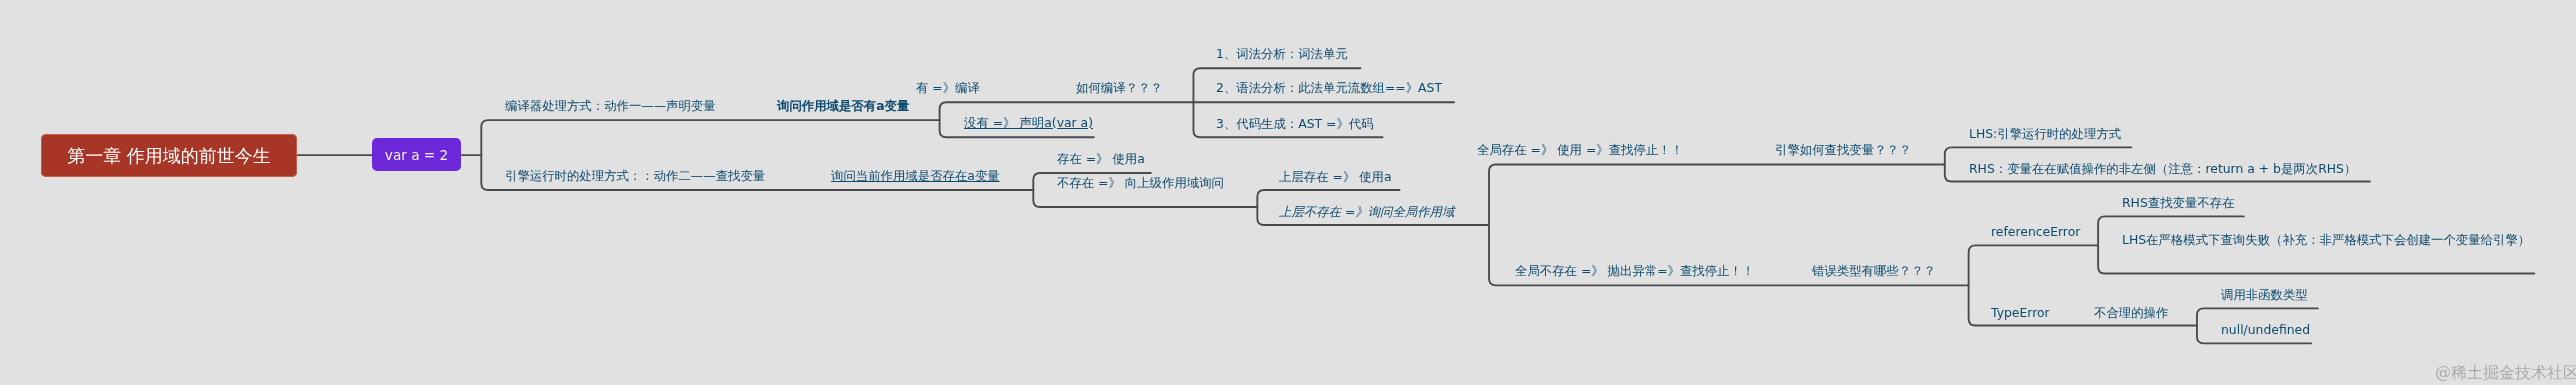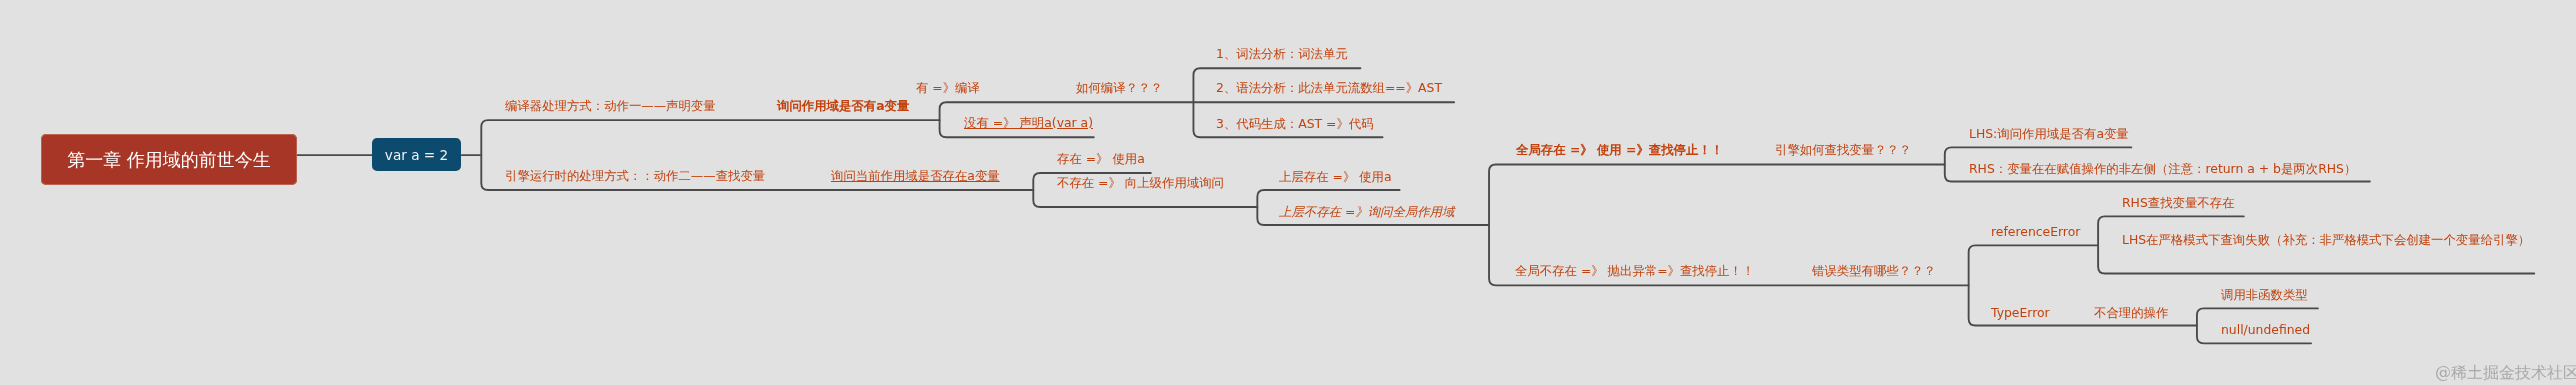--- a/index.html
+++ b/index.html
@@ -5,34 +5,34 @@
   html, body { margin: 0; padding: 0; }
   body {
     width: 2576px; height: 386px; overflow: hidden;
     background: #e1e1e1; position: relative;
     font-family: "DejaVu Sans", "Liberation Sans", sans-serif;
   }
   #canvas { position: absolute; left: 0; top: 0; width: 2576px; height: 386px; }
   svg.connectors { position: absolute; left: 0; top: 0; }
   svg.connectors path { fill: none; stroke: #4a4a4a; stroke-width: 2.2; stroke-linecap: round; }
   .node-root {
-    position: absolute; left: 41px; top: 134px; width: 256px; height: 51px;
+    position: absolute; left: 41px; top: 134px; width: 256px; height: 43px;
     background: #a73626; border-radius: 5.1px; box-shadow: 0 0 0 0.9px #c0624f inset;
     color: #fff; font-size: 18px; display: flex; align-items: center; justify-content: center;
     white-space: nowrap;
   }
   .node-center {
     position: absolute; left: 372px; top: 138px; width: 89px; height: 33px;
-    background: #0c4a6e; border-radius: 5.1px;
+    background: #6d28d9; border-radius: 5.1px;
     color: #f2f2f2; font-size: 13.6px; display: flex; align-items: center; justify-content: center;
     white-space: nowrap;
   }
   .lbl {
     position: absolute; font-size: 12.4px; line-height: 17px; height: 17px;
-    color: #c2410c; white-space: nowrap;
+    color: #0c4a6e; white-space: nowrap;
   }
   .lbl.wrap {
     white-space: normal; height: auto; width: 411px; line-height: 19.6px;
   }
   .watermark {
     position: absolute; left: 2435px; top: 363px; font-size: 16px; line-height: 19px;
     color: #a9a9a9; white-space: nowrap;
     font-family: "DejaVu Serif", "Liberation Serif", serif;
   }
 </style>
@@ -84,23 +84,23 @@
   <div class="lbl" style="left:1216px; top:79px;">2、语法分析：此法单元流数组==》AST</div>
   <div class="lbl" style="left:1216px; top:115px;">3、代码生成：AST =》代码</div>
 
   <div class="lbl" style="left:505px; top:167px;">引擎运行时的处理方式：：动作二——查找变量</div>
   <div class="lbl" style="left:831px; top:167px;text-decoration:underline;">询问当前作用域是否存在a变量</div>
   <div class="lbl" style="left:1057px; top:150px;">存在 =》 使用a</div>
   <div class="lbl" style="left:1057px; top:174px;">不存在 =》 向上级作用域询问</div>
   <div class="lbl" style="left:1279px; top:168px;">上层存在 =》 使用a</div>
   <div class="lbl" style="left:1279px; top:203px;font-style:italic;">上层不存在 =》询问全局作用域</div>
 
-  <div class="lbl" style="left:1516px; top:141px;font-weight:bold;">全局存在 =》 使用 =》查找停止！！</div>
+  <div class="lbl" style="left:1477px; top:141px;">全局存在 =》 使用 =》查找停止！！</div>
   <div class="lbl" style="left:1775px; top:141px;">引擎如何查找变量？？？</div>
-  <div class="lbl" style="left:1969px; top:125px;">LHS:询问作用域是否有a变量</div>
+  <div class="lbl" style="left:1969px; top:125px;">LHS:引擎运行时的处理方式</div>
   <div class="lbl" style="left:1969px; top:160px;">RHS：变量在在赋值操作的非左侧（注意：return a + b是两次RHS）</div>
 
   <div class="lbl" style="left:1515px; top:262px;">全局不存在 =》 抛出异常=》查找停止！！</div>
   <div class="lbl" style="left:1812px; top:262px;">错误类型有哪些？？？</div>
 
   <div class="lbl" style="left:1991px; top:223px;">referenceError</div>
   <div class="lbl" style="left:2122px; top:194px;">RHS查找变量不存在</div>
   <div class="lbl wrap" style="left:2122px; top:230px;">LHS在严格模式下查询失败（补充：非严格模式下会创建一个变量给引擎）</div>
 
   <div class="lbl" style="left:1991px; top:304px;">TypeError</div>

